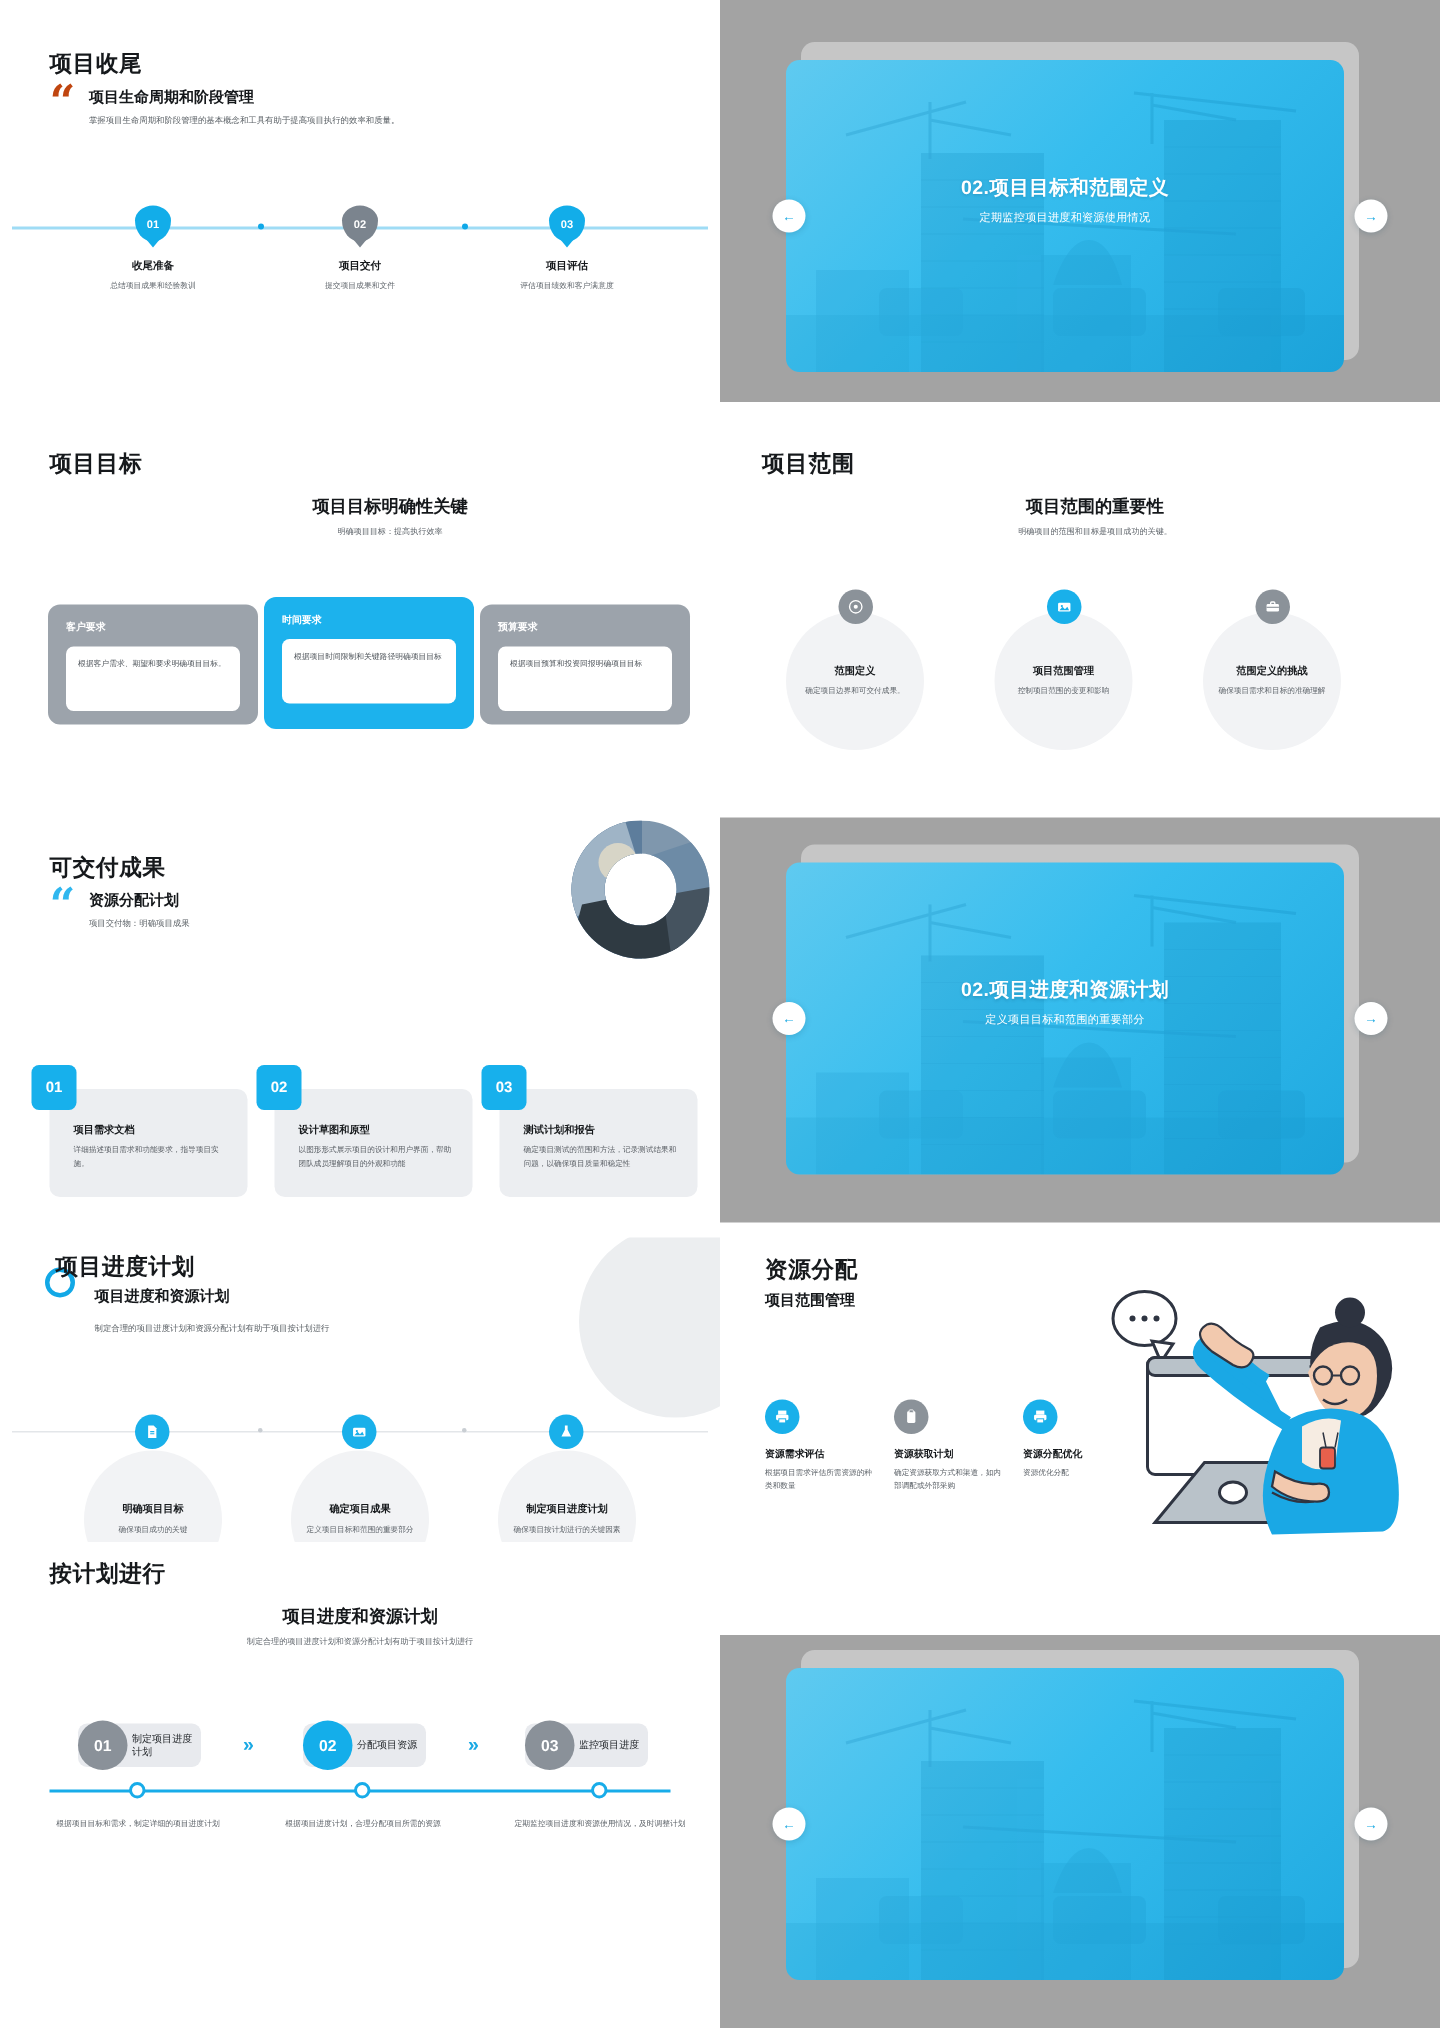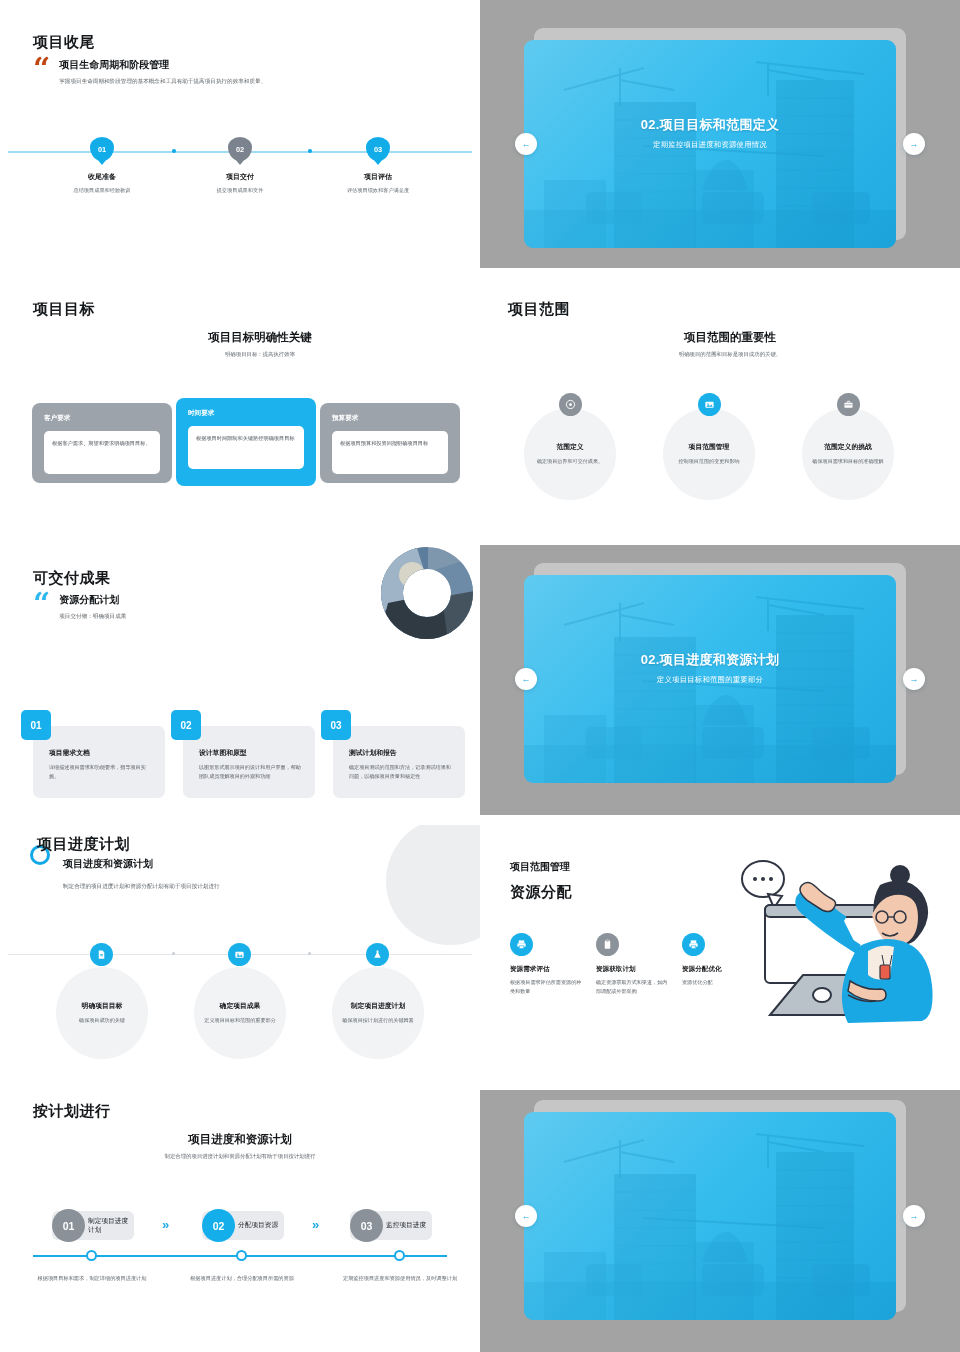--- a/index.html
+++ b/index.html
@@ -423,21 +423,21 @@
       <div class="ct">确定项目成果</div>
       <div class="cd">定义项目目标和范围的重要部分</div>
     </div>
     <div class="circ" style="left:332px;top:142px;">
       <div class="ct">制定项目进度计划</div>
       <div class="cd">确保项目按计划进行的关键因素</div>
     </div>
   </section>
 
   <section class="slide w-half" style="left:480px;top:825px;width:480px;height:265px;">
-    <div class="sec-title" style="position:absolute;left:30px;top:12px;margin-top:46px;">资源分配</div>
+    <div class="sec-title" style="position:absolute;left:30px;top:12px;">资源分配</div>
     <div class="sub-title" style="position:absolute;left:30px;top:35px;">项目范围管理</div>
 
     <svg style="position:absolute;left:250px;top:30px;" width="205" height="175" viewBox="0 0 205 175">
       <ellipse cx="33" cy="24" rx="21" ry="18" fill="#fff" stroke="#2f3542" stroke-width="2"></ellipse>
       <path d="M38 39 l6 14 l8 -12 z" fill="#fff" stroke="#2f3542" stroke-width="2"></path>
       <circle cx="25" cy="24" r="2" fill="#2f3542"></circle>
         <circle cx="33" cy="24" r="2" fill="#2f3542"></circle>
         <circle cx="41" cy="24" r="2" fill="#2f3542"></circle>
       <rect x="35" y="50" width="135" height="78" rx="5" fill="#fff" stroke="#2f3542" stroke-width="2"></rect>
       <rect x="35" y="50" width="135" height="12" rx="5" fill="#b9c2c9" stroke="#2f3542" stroke-width="2"></rect>
@@ -489,21 +489,21 @@
             <rect x="6" y="3" width="12" height="6" fill="#fff"></rect>
             <rect x="3" y="9" width="18" height="8" rx="2" fill="#fff"></rect>
             <rect x="7" y="15" width="10" height="6" fill="#fff" stroke="#19b0ea" stroke-width="1.4"></rect>
           </svg>
       </div>
       <div class="rt">资源分配优化</div>
       <div class="rd">资源优化分配</div>
     </div>
   </section>
 
-  <section class="slide w-half" style="left:0;top:1090px;width:480px;height:262px;">
+  <section class="slide w-half" style="left:0;top:1028px;width:480px;height:262px;">
     <div class="sec-title" style="position:absolute;left:33px;top:12px;">按计划进行</div>
     <div class="center-head" style="position:absolute;left:70px;top:42px;width:340px;">
       <div class="h">项目进度和资源计划</div>
       <div class="p">制定合理的项目进度计划和资源分配计划有助于项目按计划进行</div>
     </div>
 
     <div class="st-pill" style="left:52px;top:121px;width:82px;">
       <span class="lbl">制定项目进度计划</span>
     </div>
     <div class="st-circ gray" style="left:52px;top:119px;">

